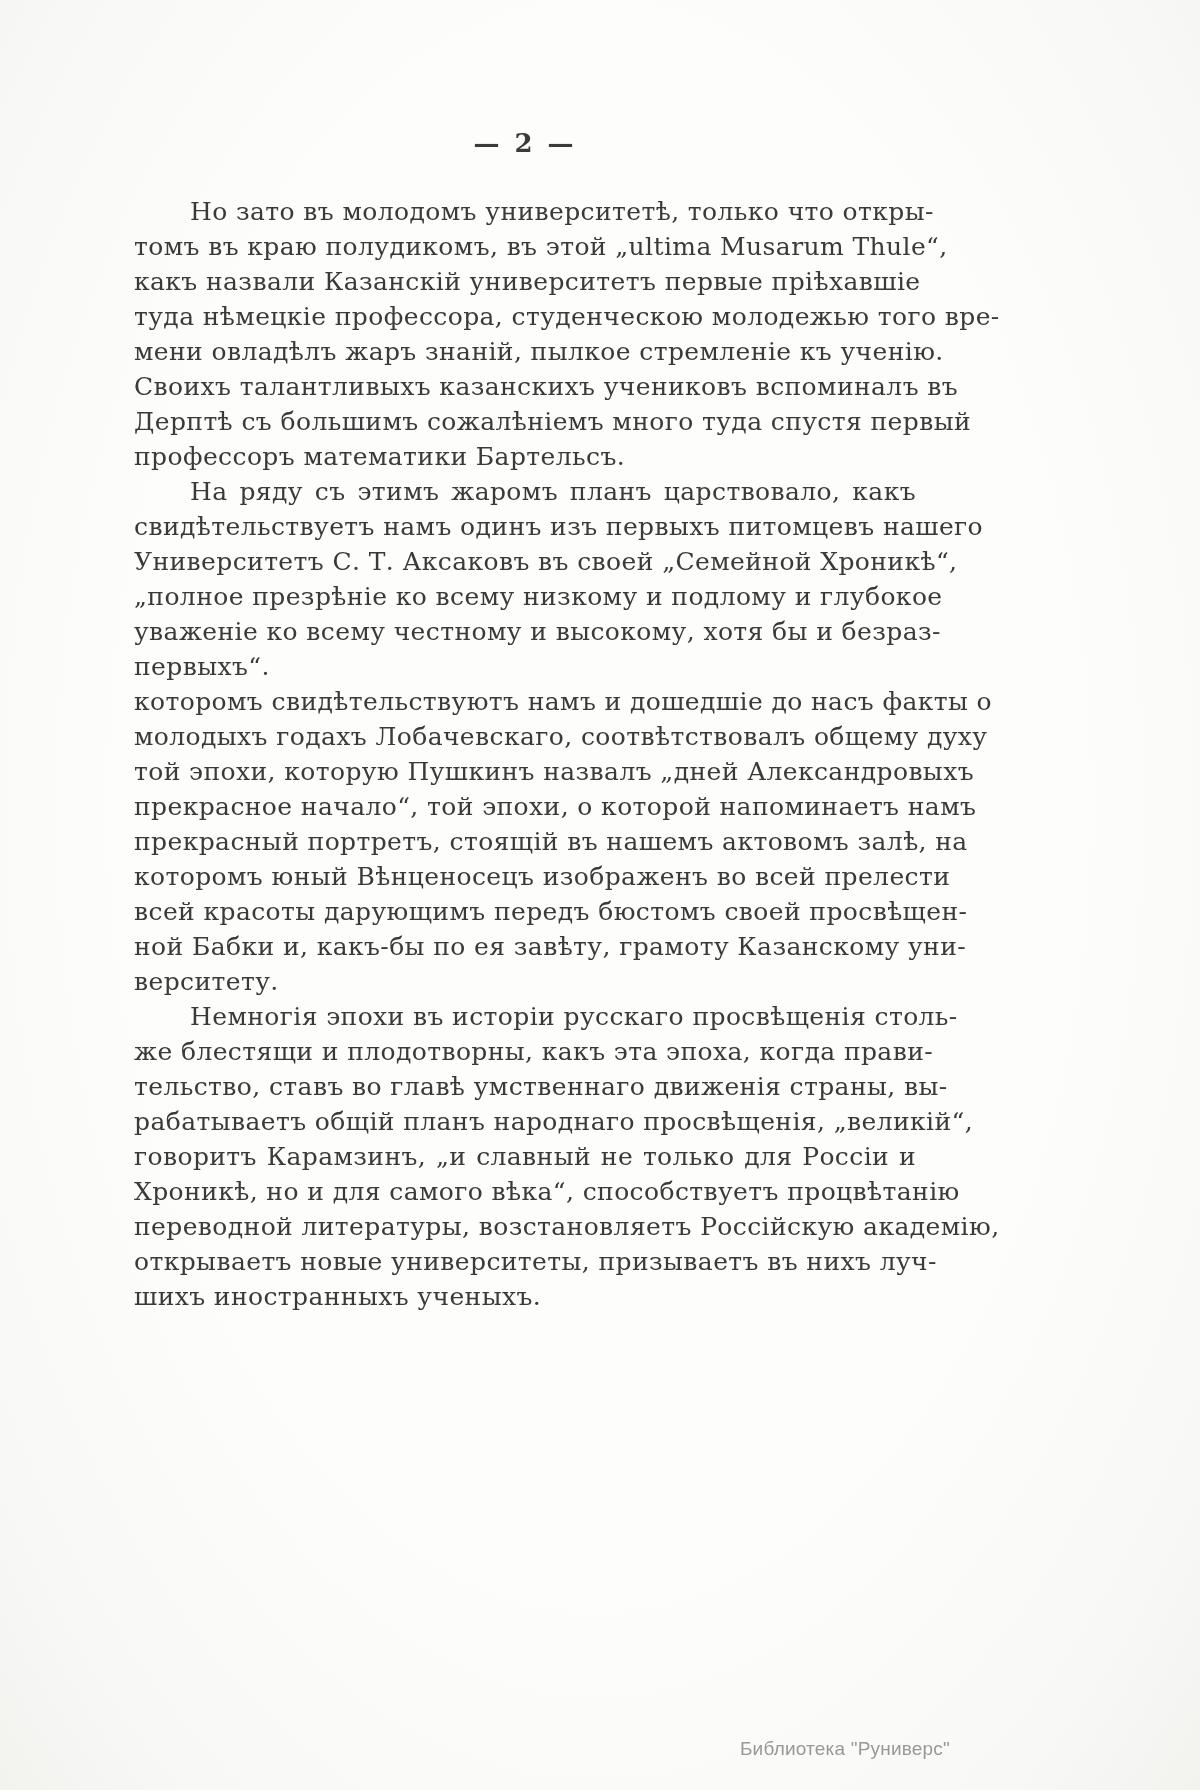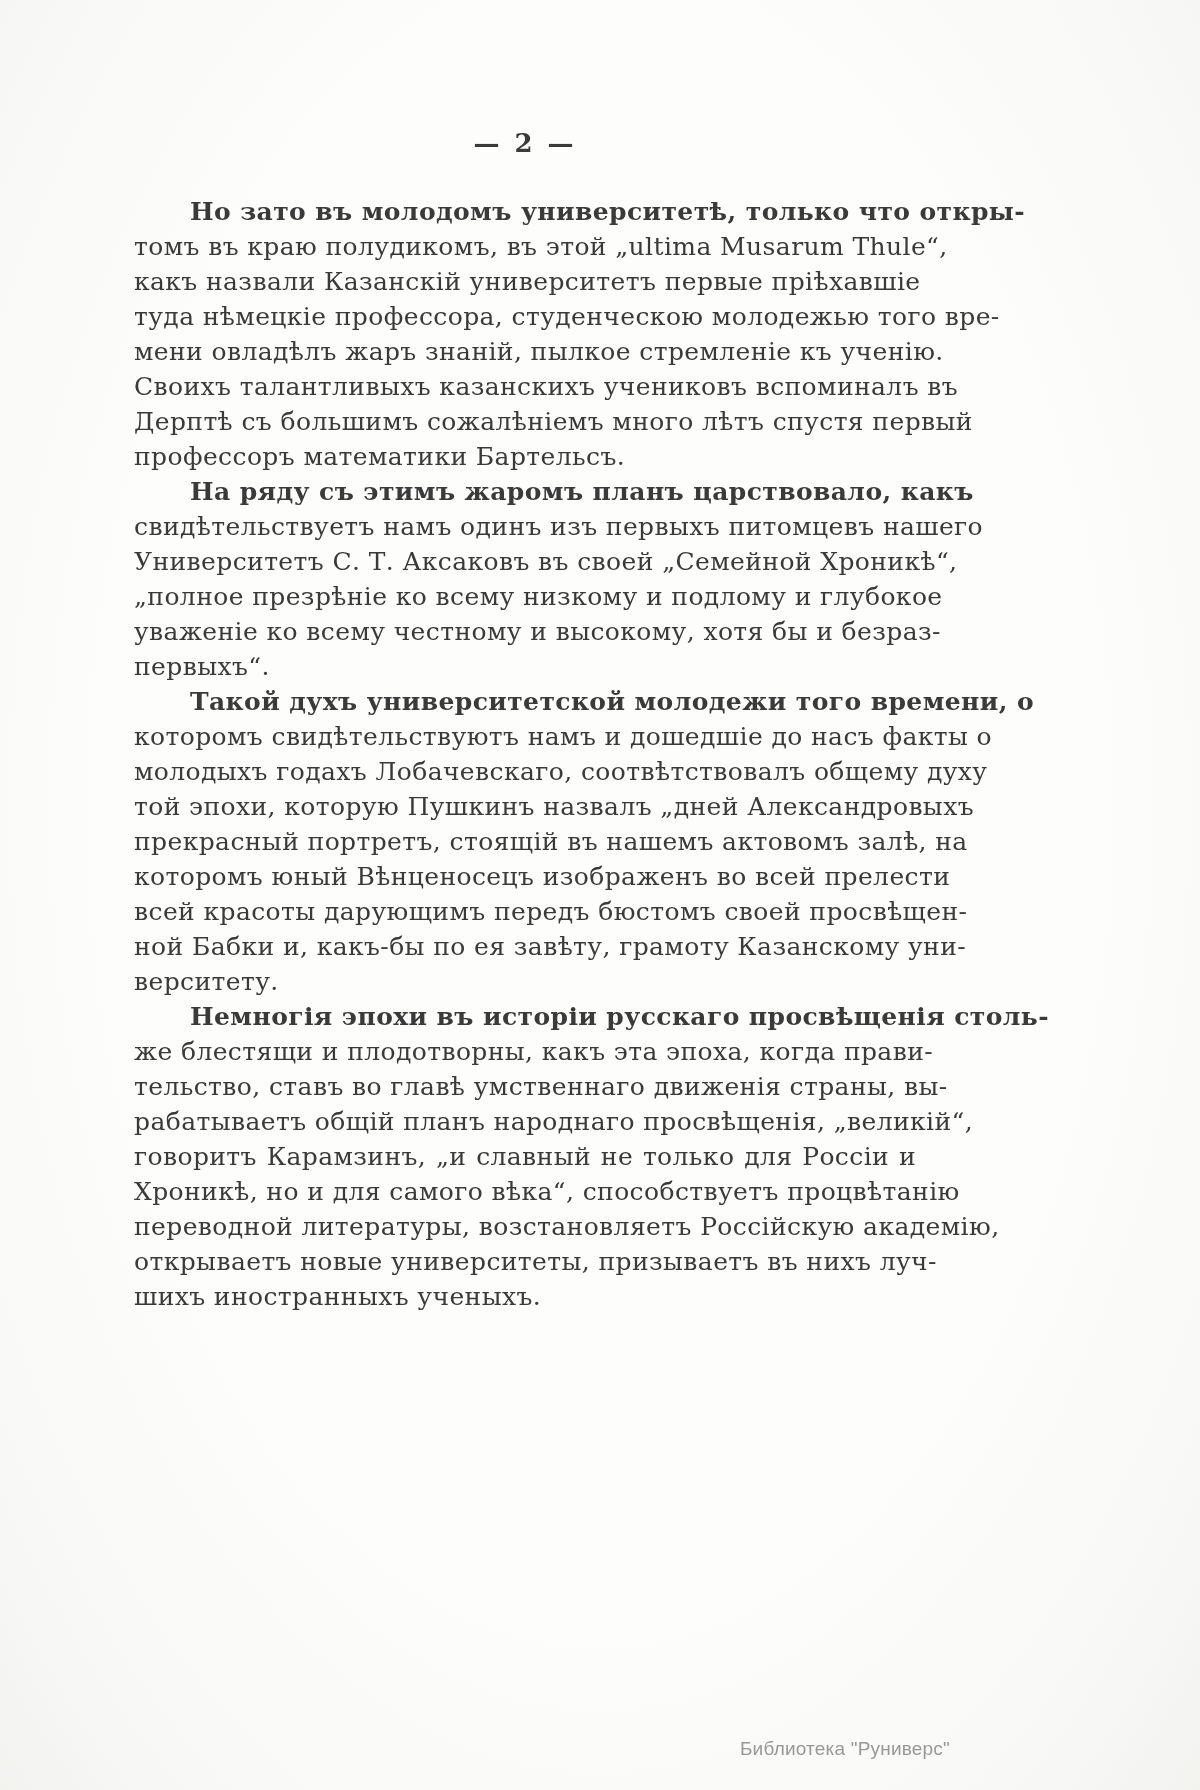--- a/index.html
+++ b/index.html
@@ -46,21 +46,20 @@
     text-align: justify;
     text-align-last: justify;
     letter-spacing: 0.4px;
     white-space: nowrap;
   }
   .line.last {
     text-align-last: left;
   }
   .line.first {
     text-indent: 56px;
-    font-weight: bold;
   }
   .watermark {
     position: absolute;
     top: 1738px;
     right: 250px;
     font-family: "Liberation Sans", "DejaVu Sans", sans-serif;
     font-size: 19px;
     color: #989898;
     letter-spacing: 0.2px;
   }
@@ -72,36 +71,36 @@
   <div class="page-number">— 2 —</div>
 
   <div class="text-block">
       <div class="paragraph">
         <div class="line first">Но зато въ молодомъ университетѣ, только что откры-</div>
         <div class="line">томъ въ краю полудикомъ, въ этой „ultima Musarum Thule“,</div>
         <div class="line">какъ назвали Казанскій университетъ первые пріѣхавшіе</div>
         <div class="line">туда нѣмецкіе профессора, студенческою молодежью того вре-</div>
         <div class="line">мени овладѣлъ жаръ знаній, пылкое стремленіе къ ученію.</div>
         <div class="line">Своихъ талантливыхъ казанскихъ учениковъ вспоминалъ въ</div>
-        <div class="line">Дерптѣ съ большимъ сожалѣніемъ много лѣтъ спустя первый</div>
+        <div class="line">Дерптѣ съ большимъ сожалѣніемъ много туда спустя первый</div>
         <div class="line last">профессоръ математики Бартельсъ.</div>
       </div>
       <div class="paragraph">
         <div class="line first">На ряду съ этимъ жаромъ планъ царствовало, какъ</div>
         <div class="line">свидѣтельствуетъ намъ одинъ изъ первыхъ питомцевъ нашего</div>
         <div class="line">Университетъ С. Т. Аксаковъ въ своей „Семейной Хроникѣ“,</div>
         <div class="line">„полное презрѣніе ко всему низкому и подлому и глубокое</div>
         <div class="line">уваженіе ко всему честному и высокому, хотя бы и безраз-</div>
         <div class="line last">первыхъ“.</div>
       </div>
       <div class="paragraph">
-        <div class="line first">Такой духъ университетской молодежи того времени, о</div>
         <div class="line">которомъ свидѣтельствуютъ намъ и дошедшіе до насъ факты о</div>
         <div class="line">молодыхъ годахъ Лобачевскаго, соотвѣтствовалъ общему духу</div>
         <div class="line">той эпохи, которую Пушкинъ назвалъ „дней Александровыхъ</div>
+        <div class="line">прекрасное начало“, той эпохи, о которой напоминаетъ намъ</div>
         <div class="line">прекрасный портретъ, стоящій въ нашемъ актовомъ залѣ, на</div>
         <div class="line">которомъ юный Вѣнценосецъ изображенъ во всей прелести</div>
         <div class="line">всей красоты дарующимъ передъ бюстомъ своей просвѣщен-</div>
         <div class="line">ной Бабки и, какъ-бы по ея завѣту, грамоту Казанскому уни-</div>
         <div class="line last">верситету.</div>
       </div>
       <div class="paragraph">
         <div class="line first">Немногія эпохи въ исторіи русскаго просвѣщенія столь-</div>
         <div class="line">же блестящи и плодотворны, какъ эта эпоха, когда прави-</div>
         <div class="line">тельство, ставъ во главѣ умственнаго движенія страны, вы-</div>

